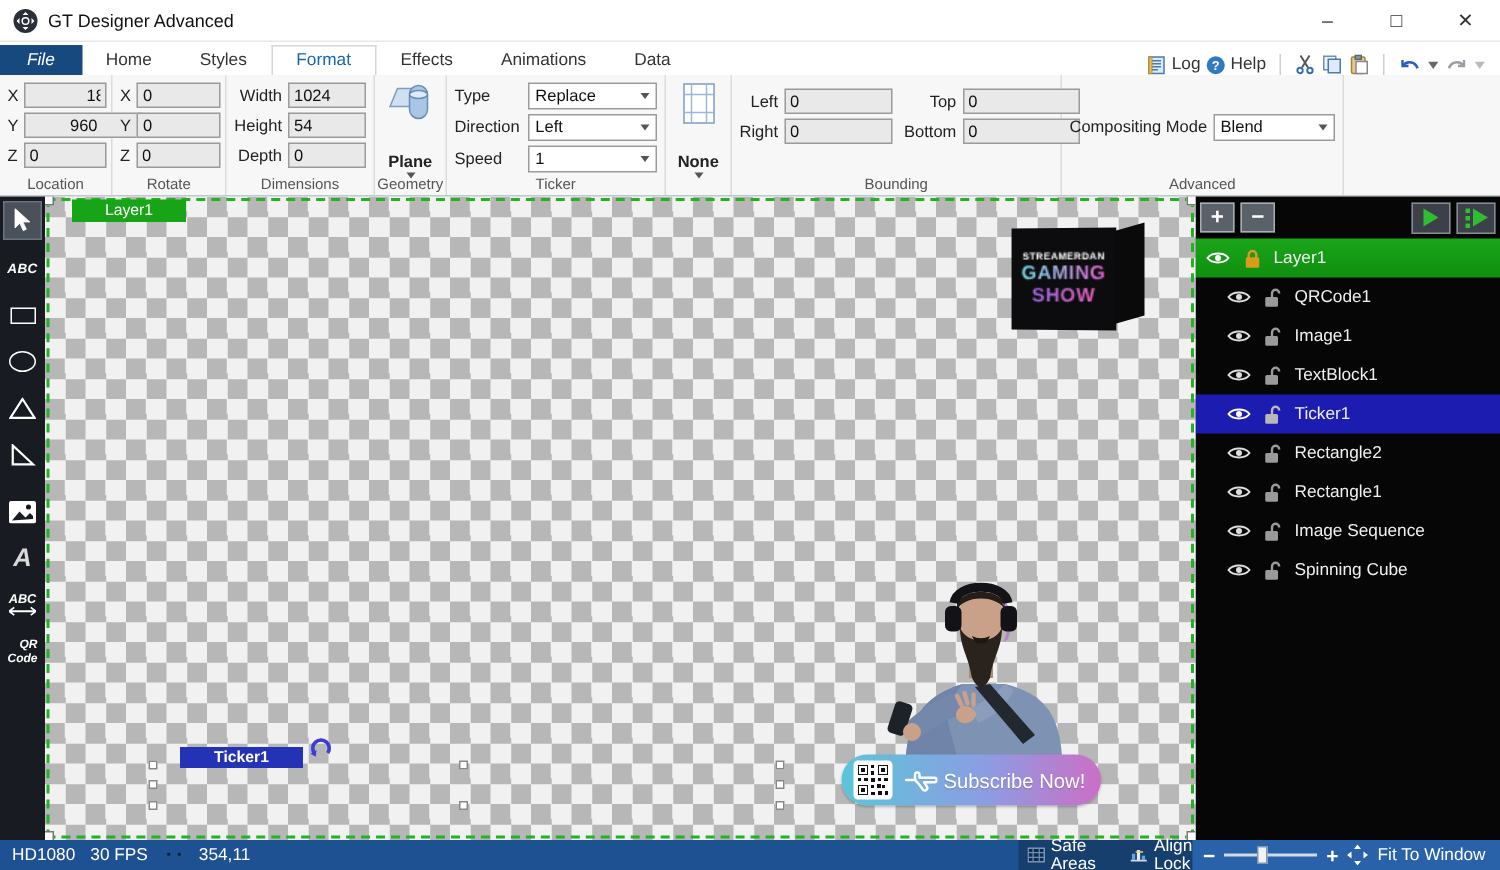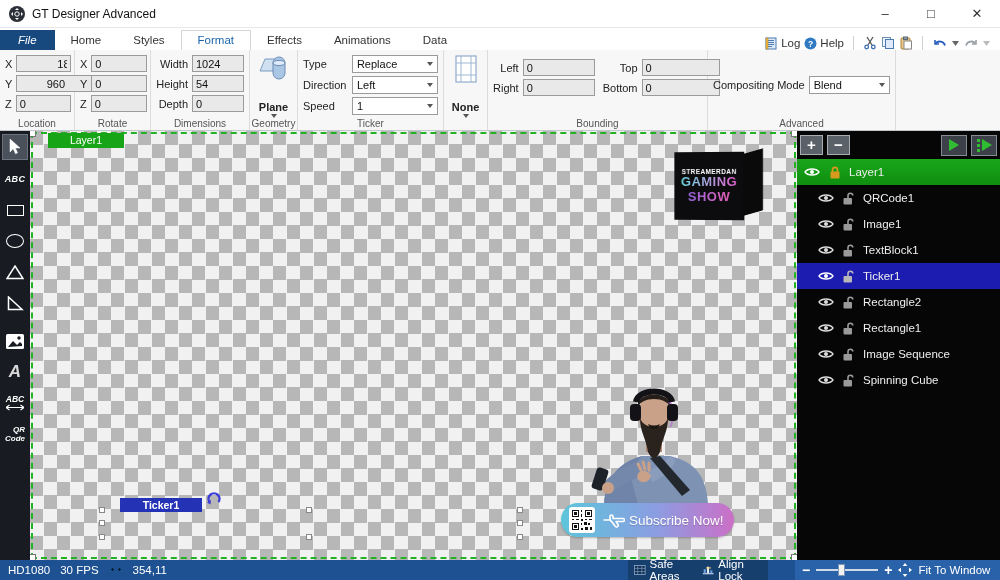--- a/index.html
+++ b/index.html
@@ -100,21 +100,21 @@
   .lrow.selected { background:#1c1cb0; }
   .licon { display:inline-flex; width:17px; justify-content:center; }
 
   
   #statusbar { position:absolute; left:0; top:560px; width:1000px; height:20px; background:#1e5191; color:#fff; font-size:11.5px; }
   #statusbar .sl { position:absolute; top:0; height:20px; display:flex; align-items:center; }
   #sb-left { left:8px; gap:10px; }
   .grip { display:inline-block; width:14px; height:8px;
     background-image:radial-gradient(#0a1c33 1.1px, transparent 1.2px);
     background-size:7px 7px; }
-  #sb-toggles { left:628px; width:140px; background:#173f6e; gap:6px; padding:0 6px; }
+  #sb-toggles { left:679px; width:140px; background:#173f6e; gap:6px; padding:0 6px; }
   .sbtoggle { display:flex; align-items:center; gap:4px; }
   #sb-zoom { left:795px; width:205px; background:#2a62a9; gap:6px; padding:0 7px; }
   #zoomtrack { position:relative; width:62px; height:2px; background:#cfd9e8; }
   #zoomthumb { position:absolute; left:22px; top:-5px; width:7px; height:12px; background:#f2f2f2; border:1px solid #7d96b5; }
   .zsign { font-size:14px; font-weight:bold; line-height:1; }
 </style>
 </head>
 <body>
 
 <div id="app">

